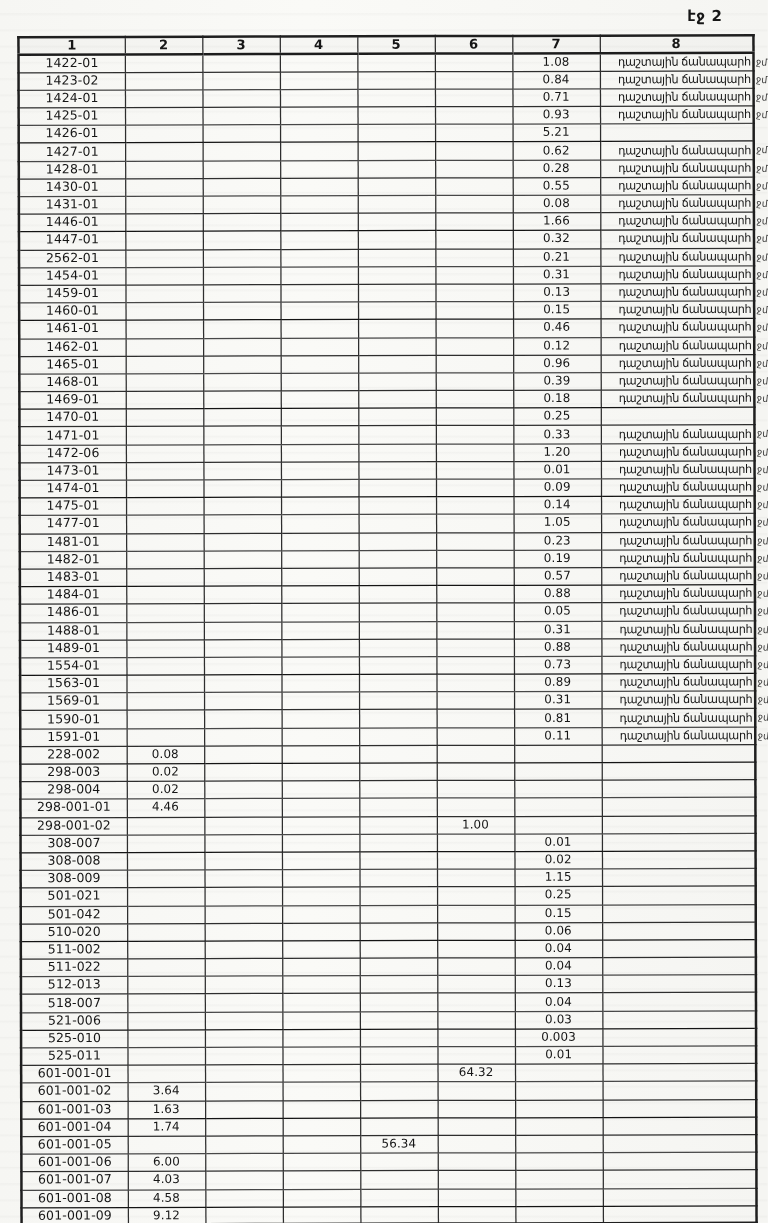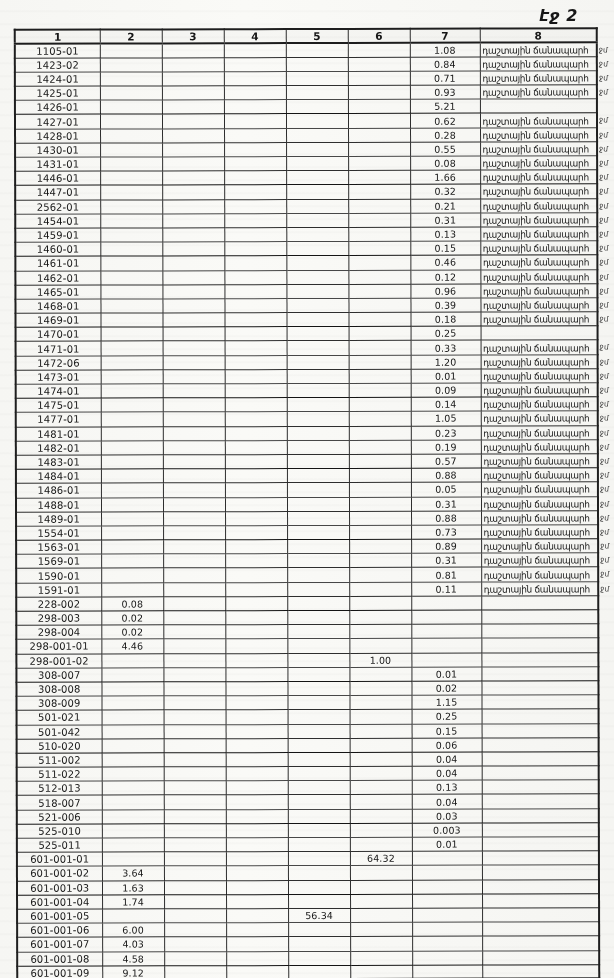--- a/index.html
+++ b/index.html
@@ -13,23 +13,22 @@
   .sheet {
     position: absolute; inset: 0;
     background:
       repeating-linear-gradient(180deg,
         rgba(0,0,0,0.00) 0px, rgba(0,0,0,0.00) 10px,
         rgba(0,0,0,0.025) 11px, rgba(0,0,0,0.00) 13px),
       linear-gradient(90deg, #f6f6f3 0%, #fafaf7 40%, #f5f5f2 100%);
   }
   .page-num {
     position: absolute; top: 6px; right: 36px;
-    font-size: 16px; font-weight: 700;
+    font-size: 12px; font-weight: 700;
     letter-spacing: 0.5px;
-    font-style: italic;
   }
   .tbl-wrap {
     position: absolute; left: 15px; top: 28px;
     transform: rotate(-0.15deg);
   }
   table {
     border-collapse: collapse;
     table-layout: fixed;
     border: 2px solid #1f1f1f;
   }
@@ -56,21 +55,21 @@
   tbody tr:nth-child(5n) td { border-bottom-color: #141414; }
   tbody td:first-child { font-size: 10px; }
   td.c8 {
     position: relative;
     text-align: left;
   }
   .c8t {
     display: inline-block;
     font-size: 9px;
     letter-spacing: -0.3px;
-    padding-left: 1px;
+    padding-left: 13px;
     transform: scaleY(1.05);
   }
   .sfx {
     position: absolute;
     left: 100%; margin-left: 3px; top: 2px;
     font-size: 7.5px;
     color: #3a3a3a;
     transform: rotate(6deg);
   }
 </style>
@@ -99,21 +98,21 @@
             <th>3</th>
             <th>4</th>
             <th>5</th>
             <th>6</th>
             <th>7</th>
             <th>8</th>
           </tr>
       </thead>
       <tbody>
           <tr>
-            <td>1105-01</td>
+            <td>1422-01</td>
             <td></td>
             <td></td>
             <td></td>
             <td></td>
             <td></td>
             <td>1.08</td>
             <td class="c8"><span class="c8t">դաշտային ճանապարհ</span><span class="sfx">ջմ</span></td>
           </tr>
           <tr>
             <td>1423-02</td>

